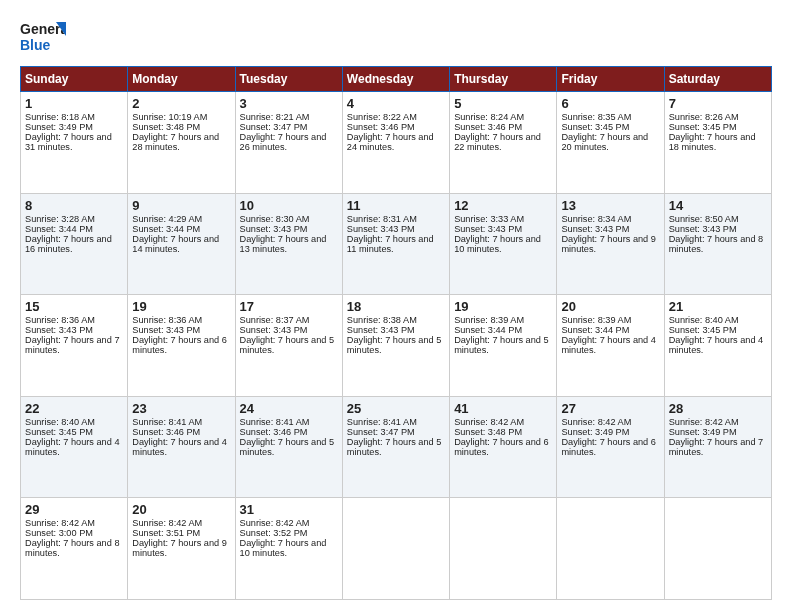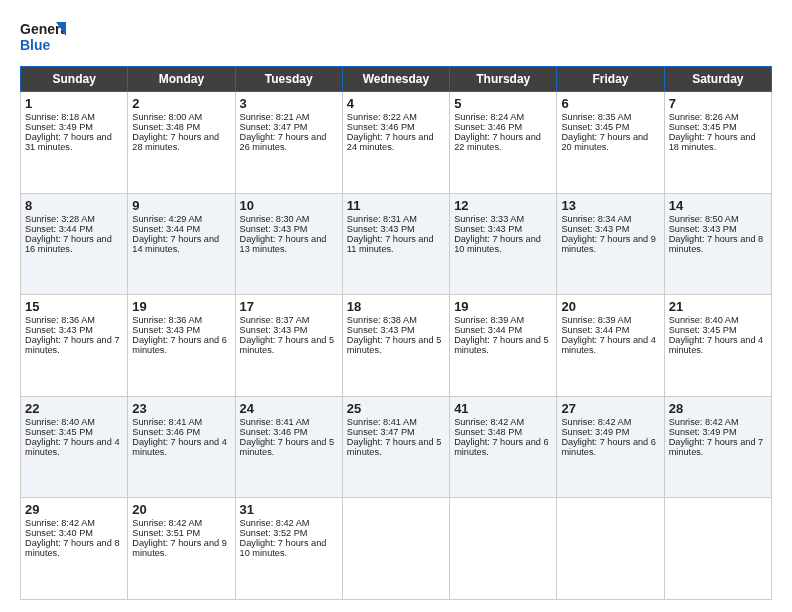--- a/index.html
+++ b/index.html
@@ -41,27 +41,27 @@
       color: #444;
     }
     .calendar {
       flex: 1;
       border: 1px solid #ccc;
       border-collapse: collapse;
       width: 100%;
       table-layout: fixed;
     }
     .calendar th {
-      background: #404040;
+      background: #7f1d1d;
       color: #fff;
       font-size: 12px;
       font-weight: bold;
       padding: 5px 4px;
       border: 1px solid #1565c0;
-      text-align: center;
+      text-align: left;
     }
     .calendar td {
       border: 1px solid #ccc;
       vertical-align: top;
       padding: 4px 4px 3px 4px;
       font-size: 9.2px;
       color: #222;
       background: #fff;
     }
     .calendar tr.alt-row td {
@@ -113,21 +113,21 @@
     <tbody id="calendar-body">
     <tr>
           <td>
         <span class="day-num">1</span>
         <span>Sunrise: 8:18 AM</span><br>
         <span>Sunset: 3:49 PM</span><br>
         <span>Daylight: 7 hours and 31 minutes.</span>
       </td>
           <td>
         <span class="day-num">2</span>
-        <span>Sunrise: 8:00 AM</span><br>
+        <span>Sunrise: 10:19 AM</span><br>
         <span>Sunset: 3:48 PM</span><br>
         <span>Daylight: 7 hours and 28 minutes.</span>
       </td>
           <td>
         <span class="day-num">3</span>
         <span>Sunrise: 8:21 AM</span><br>
         <span>Sunset: 3:47 PM</span><br>
         <span>Daylight: 7 hours and 26 minutes.</span>
       </td>
           <td>
@@ -284,21 +284,21 @@
         <span class="day-num">28</span>
         <span>Sunrise: 8:42 AM</span><br>
         <span>Sunset: 3:49 PM</span><br>
         <span>Daylight: 7 hours and 7 minutes.</span>
       </td>
         </tr>
         <tr>
           <td>
         <span class="day-num">29</span>
         <span>Sunrise: 8:42 AM</span><br>
-        <span>Sunset: 3:40 PM</span><br>
+        <span>Sunset: 3:00 PM</span><br>
         <span>Daylight: 7 hours and 8 minutes.</span>
       </td>
           <td>
         <span class="day-num">20</span>
         <span>Sunrise: 8:42 AM</span><br>
         <span>Sunset: 3:51 PM</span><br>
         <span>Daylight: 7 hours and 9 minutes.</span>
       </td>
           <td>
         <span class="day-num">31</span>

